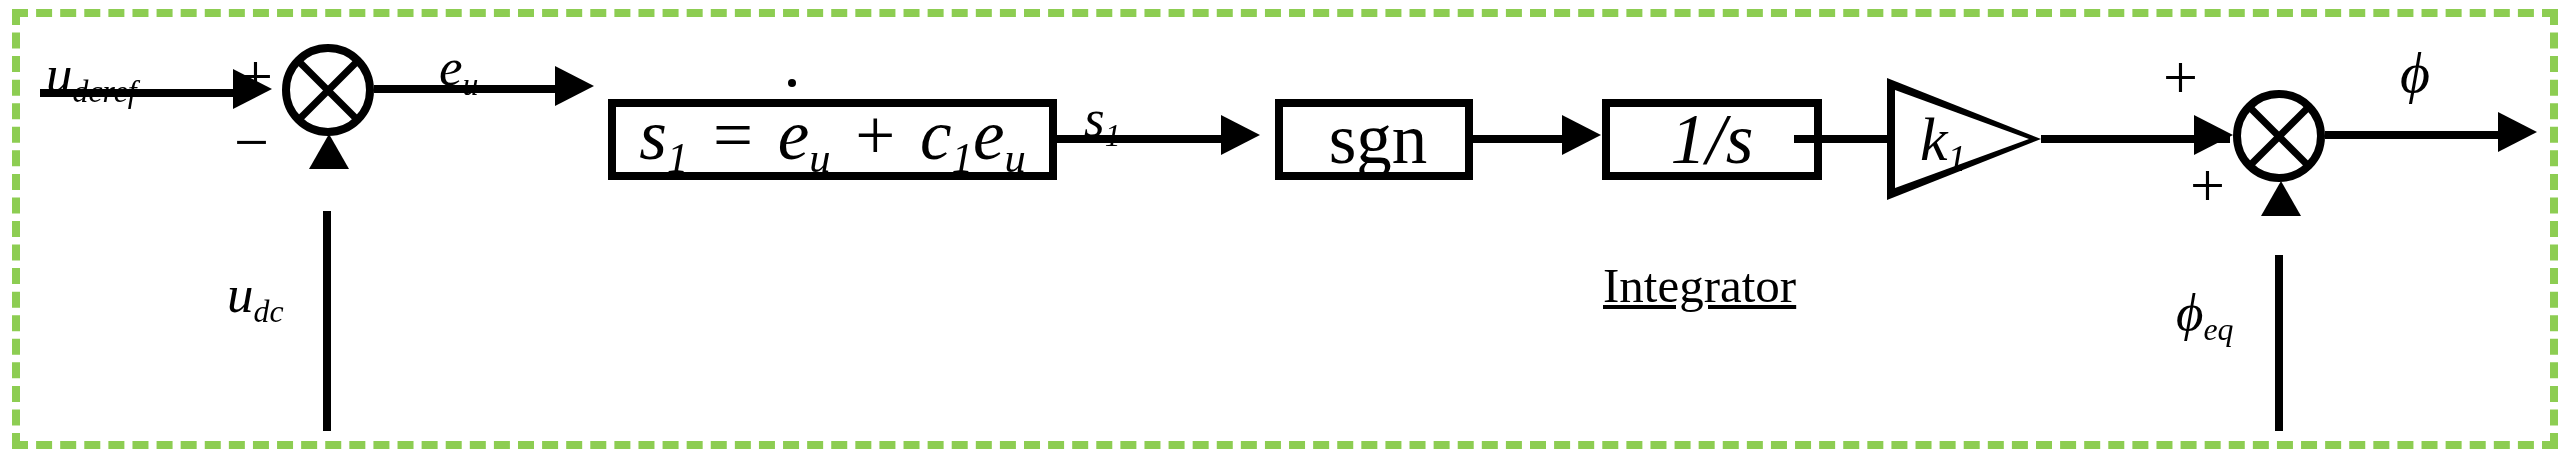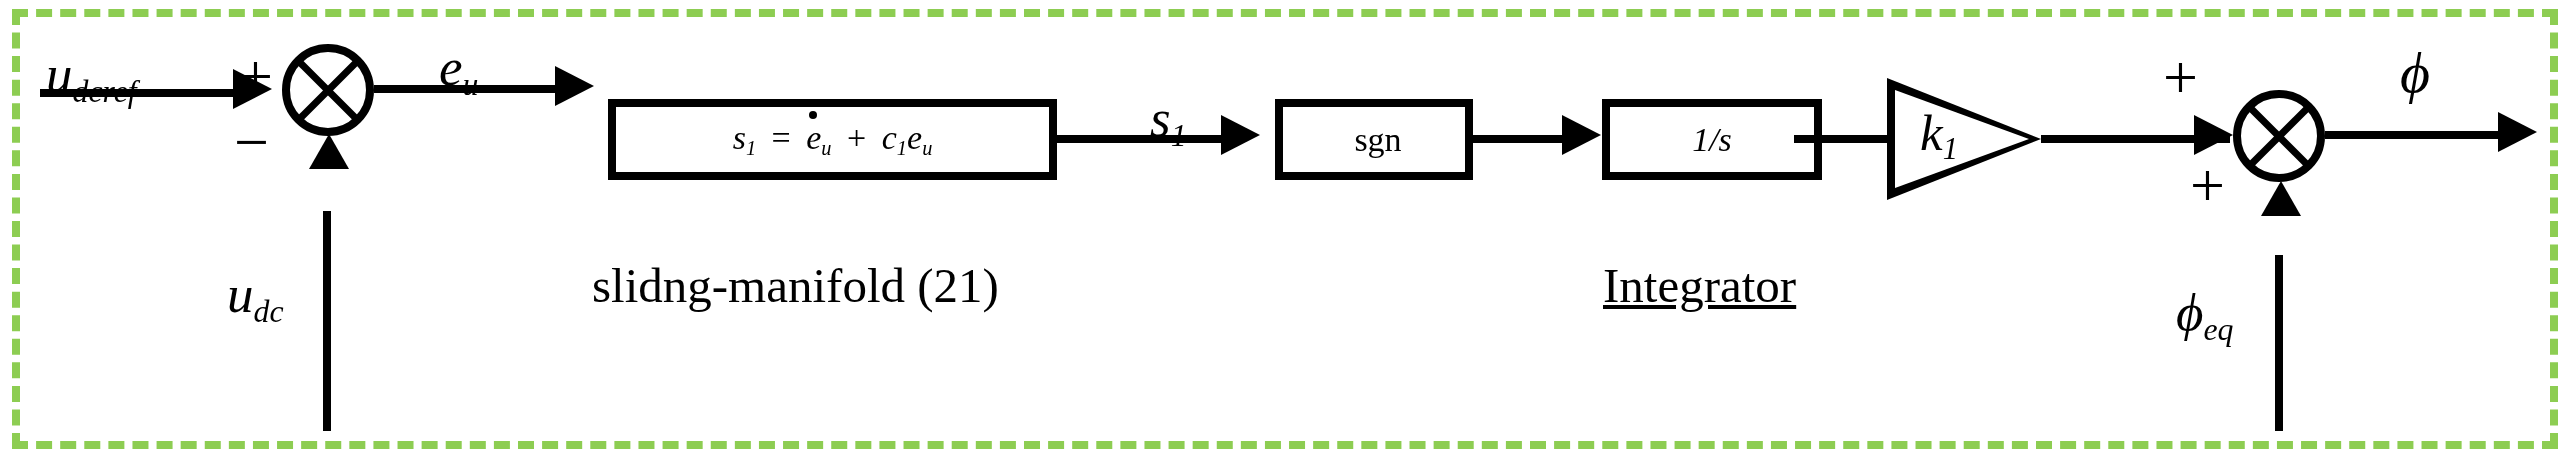--- a/index.html
+++ b/index.html
@@ -30,31 +30,31 @@
   
   .sum{position:absolute;width:92px;height:92px;border:8px solid #000;border-radius:50%;box-sizing:border-box;}
   .sum i{position:absolute;left:50%;top:50%;width:90px;height:7px;background:#000;
          transform-origin:center;margin-left:-45px;margin-top:-3.5px;display:block;}
   .sum i.a{transform:rotate(45deg);}
   .sum i.b{transform:rotate(-45deg);}
 
   
   .block{position:absolute;border:8px solid #000;background:#fff;box-sizing:border-box;
          display:flex;align-items:center;justify-content:center;}
-  .block .inner{font-size:34px;line-height:1;white-space:nowrap;}
+  .block .inner{font-size:71px;line-height:1;white-space:nowrap;}
 
   
   .gain{position:absolute;}
   .gain .tri{position:absolute;left:0;top:0;width:0;height:0;
      border-top:61px solid transparent;border-bottom:61px solid transparent;
      border-left:154px solid #000;}
   .gain .tri2{position:absolute;left:8px;top:11.5px;width:0;height:0;
      border-top:49px solid transparent;border-bottom:49px solid transparent;
      border-left:134px solid #fff;}
-  .gain .lbl{position:absolute;left:33px;top:26.4px;font-size:51px;font-style:italic;}
+  .gain .lbl{position:absolute;left:33px;top:26.4px;font-size:62px;font-style:italic;}
 
   
   .lab{position:absolute;white-space:nowrap;color:#000;}
   .sig{font-style:italic;font-size:53px;}
   .cap{font-size:49px;}
   .sgnop{font-size:62px;font-weight:400;}
 
   sub{font-size:0.60em;vertical-align:-0.30em;font-style:italic;}
   .dotover{position:relative;display:inline-block;}
   .dotover::after{content:"";position:absolute;left:46%;top:-0.30em;width:8px;height:8px;
@@ -96,25 +96,24 @@
 
   <div class="block" style="left:608px;top:99px;width:449px;height:81px;">
     <div class="inner">
       <span style="font-style:italic;">s</span><sub>1</sub>
       <span style="padding:0 7px;">=</span>
       <span class="dotover" style="font-style:italic;">e</span><sub>u</sub>
       <span style="padding:0 7px;">+</span>
       <span style="font-style:italic;">c</span><sub>1</sub><span style="font-style:italic;">e</span><sub>u</sub>
     </div>
   </div>
-  <div class="lab cap" style="left:592px;top:257px;">slidng-manifold (21)</div>
 
   <div class="wire h" style="left:1057px;top:135px;width:176px;"></div>
   <div class="arrow-r" style="left:1221px;top:115px;"></div>
-  <div class="lab sig" style="left:1150px;top:88px;text-align:center;">
+  <div class="lab sig" style="left:1084px;top:88px;text-align:center;">
     <span>s</span><sub>1</sub>
   </div>
 
   <div class="block" style="left:1275px;top:99px;width:198px;height:81px;padding-left:8px;">
     <div class="inner">sgn</div>
   </div>
 
   <div class="wire h" style="left:1473px;top:135px;width:101px;"></div>
   <div class="arrow-r" style="left:1562px;top:115px;"></div>
 

